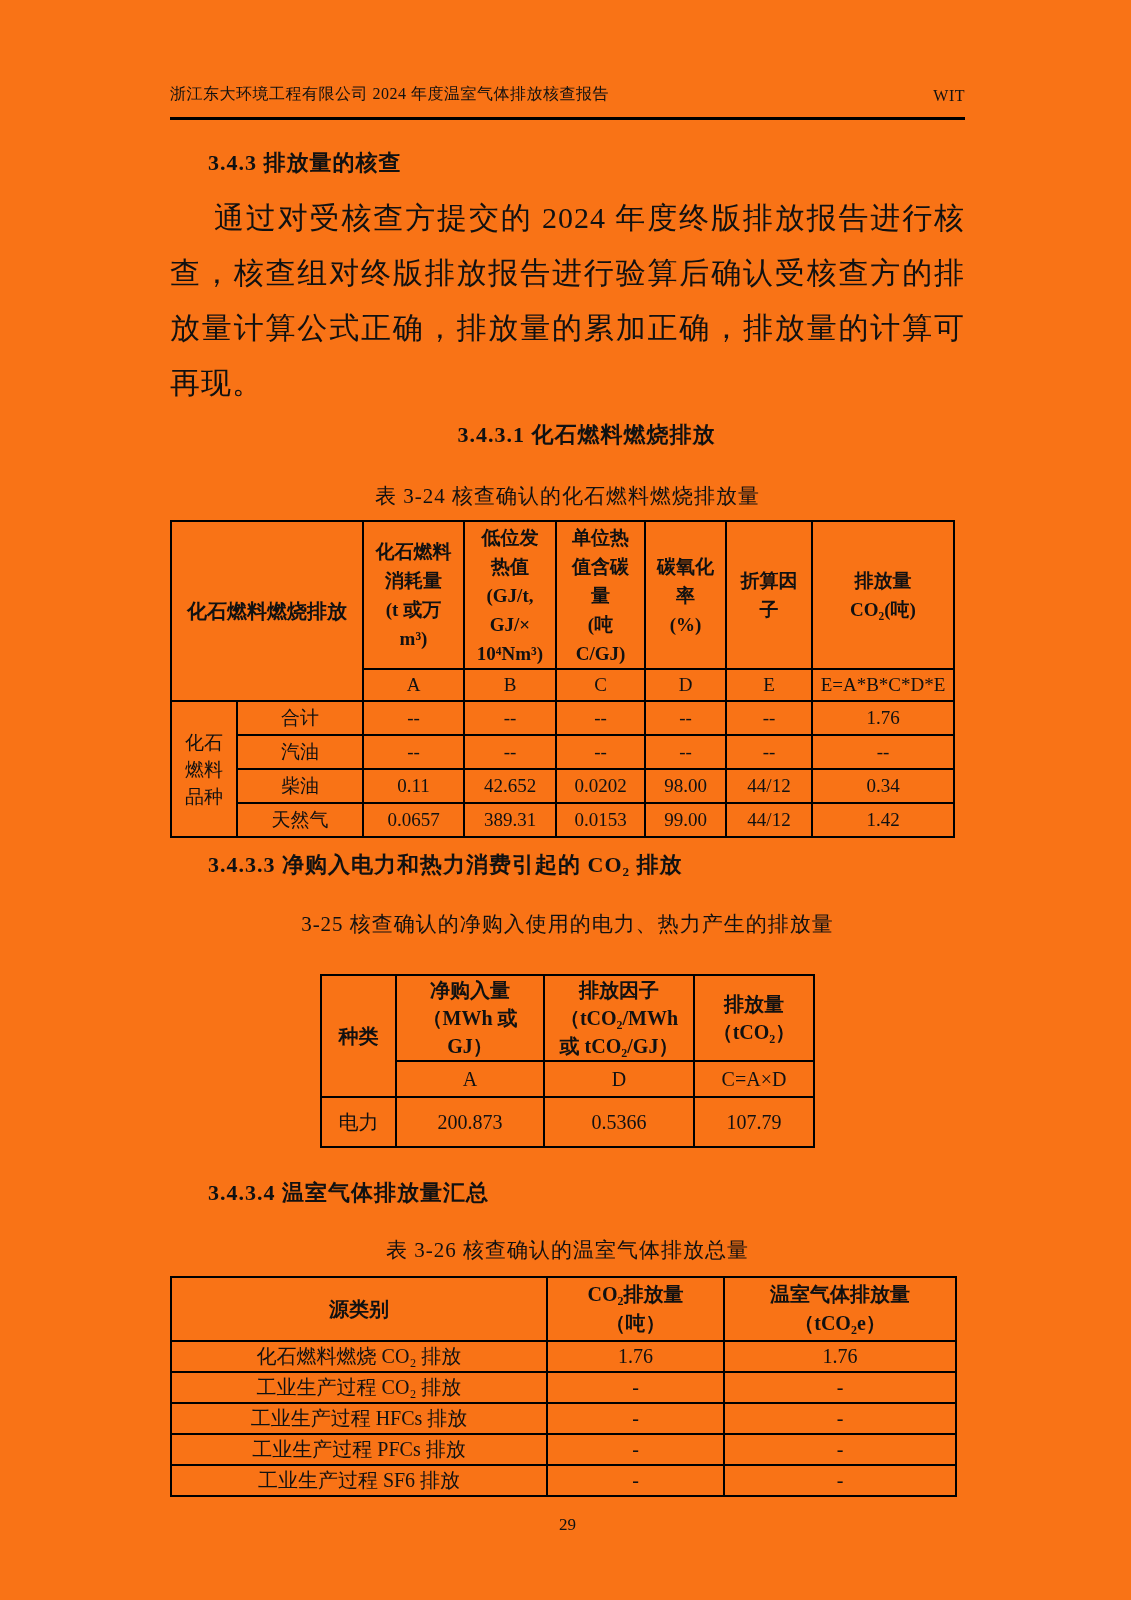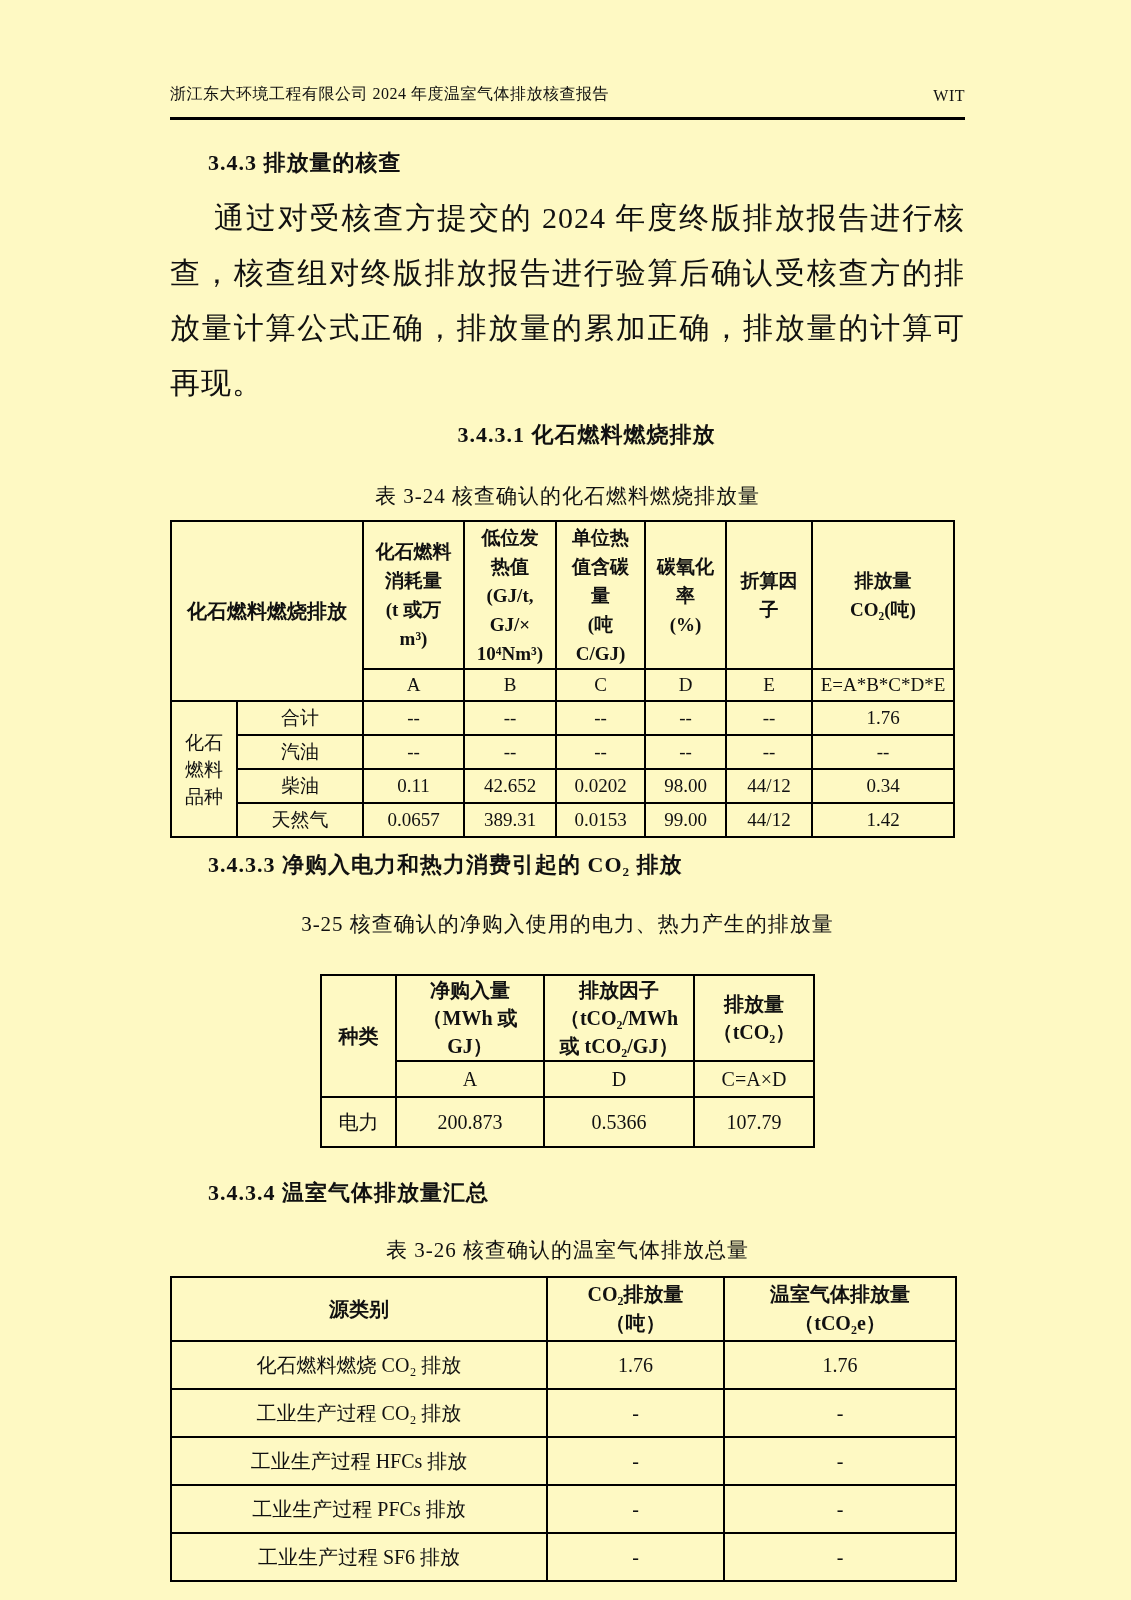--- a/index.html
+++ b/index.html
@@ -1,20 +1,20 @@
 <!DOCTYPE html>
 <html><head>
 <meta charset="utf-8">
 <style>
   html, body { margin: 0; padding: 0; background: #ffffff; }
   .page {
     position: relative;
     width: 1131px;
     height: 1600px;
-    background: #fef9c3;
+    background: #f97316;
     color: #111111;
     font-family: "Liberation Serif", "DejaVu Serif", serif;
     box-sizing: border-box;
     padding: 84px 166px 0 170px;
     overflow: hidden;
   }
   
   .doc-header {
     display: flex;
     justify-content: space-between;
@@ -76,21 +76,21 @@
   .t324 .brow  { height: 34px; }
   .t324 .stub  { font-weight: normal; line-height: 27px; }
   .t325 { width: 493px; margin: 36px auto 0 auto; font-size: 20px; }
   .t325 th { line-height: 28px; }
   .t325 .hrow1 { height: 82px; }
   .t325 .hrow2 { height: 36px; }
   .t325 .brow  { height: 50px; }
   .t326 { width: 785px; margin-top: 12px; font-size: 20px; }
   .t326 th { line-height: 29px; }
   .t326 .hrow { height: 64px; }
-  .t326 .brow { height: 48px; }
+  .t326 .brow { height: 31px; }
   
   .page-num {
     margin-top: 18px;
     text-align: center;
     font-size: 17px;
   }
 </style>
 </head>
 <body>
 

